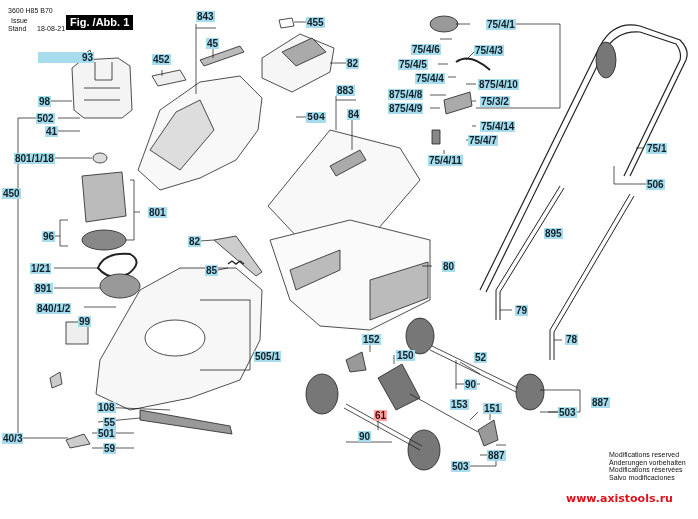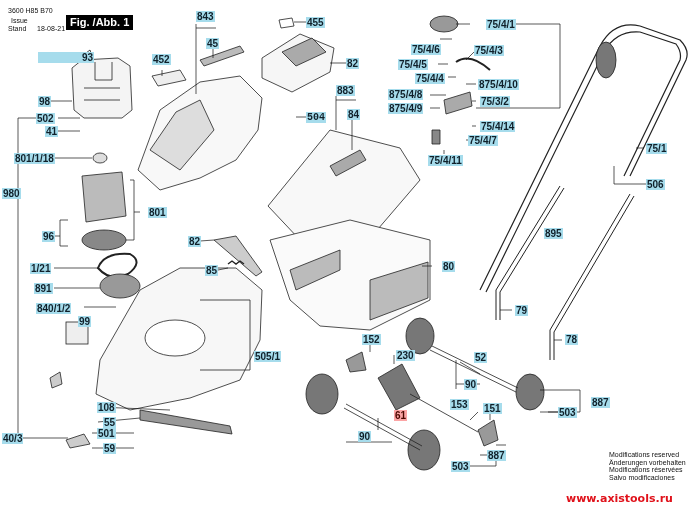--- a/index.html
+++ b/index.html
@@ -1,21 +1,21 @@
 <!DOCTYPE html>
 <html><head>
   <meta charset="utf-8">
   <style>
     html, body { margin:0; padding:0; background:#ffffff; }
     body { width:698px; height:519px; position:relative; overflow:hidden; font-family:"Liberation Sans", sans-serif; }
     #canvas { position:absolute; left:0; top:0; width:698px; height:519px; }
     .hdr { position:absolute; font-family:"Liberation Sans", sans-serif; color:#111; font-size:7px; line-height:8px; }
     .figbox { position:absolute; left:66px; top:15px; background:#000; color:#fff; font-weight:bold; font-size:11px; padding:1px 4px; line-height:13px; font-family:"Liberation Sans", sans-serif; }
     .lbl { position:absolute; background:#a6dcec; color:#10202a; font-weight:bold; font-size:10px; line-height:11px; padding:0 1px; font-family:"Liberation Sans", sans-serif; white-space:nowrap; }
-    .lbl.red { background:#fca5a5; color:#4a0800;margin-left:20px; }
+    .lbl.red { background:#fca5a5; color:#4a0800; }
     .notes { position:absolute; left:609px; top:451px; font-size:7px; line-height:7.5px; color:#111; font-family:"Liberation Sans", sans-serif; }
     .site { position:absolute; left:566px; top:492px; color:#e0121b; font-weight:bold; font-size:11px; font-family:"DejaVu Sans", sans-serif; }
   </style>
 </head>
 <body>
 
 <svg id="canvas" viewBox="0 0 698 519" width="698" height="519">
   <g fill="none" stroke="#222" stroke-width="0.8">
 
     <g>
@@ -173,21 +173,21 @@
 <div class="hdr" style="left:8px;top:25px;">Stand</div>
 <div class="hdr" style="left:37px;top:25px;">18-08-21</div>
 <div class="figbox">Fig. /Abb. 1</div>
 
 <div id="labels">
     <div class="lbl" style="left: 38px; top: 52px; padding-left: 44px;">93</div>
     <div class="lbl" style="left: 38px; top: 96px;">98</div>
     <div class="lbl" style="left: 36px; top: 113px;">502</div>
     <div class="lbl" style="left: 45px; top: 126px;">41</div>
     <div class="lbl" style="left: 14px; top: 153px;">801/1/18</div>
-    <div class="lbl" style="left: 2px; top: 188px;">980</div>
+    <div class="lbl" style="left: 2px; top: 188px;">450</div>
     <div class="lbl" style="left: 140px; top: 207px; margin-left: 8px;">801</div>
     <div class="lbl" style="left: 42px; top: 231px;">96</div>
     <div class="lbl" style="left: 30px; top: 263px;">1/21</div>
     <div class="lbl" style="left: 34px; top: 283px;">891</div>
     <div class="lbl" style="left: 36px; top: 303px;">840/1/2</div>
     <div class="lbl" style="left: 78px; top: 316px;">99</div>
     <div class="lbl" style="left: 97px; top: 402px;">108</div>
     <div class="lbl" style="left: 103px; top: 417px;">55</div>
     <div class="lbl" style="left: 97px; top: 428px;">501</div>
     <div class="lbl" style="left: 103px; top: 443px;">59</div>
@@ -198,21 +198,21 @@
     <div class="lbl" style="left: 306px; top: 17px;">455</div>
     <div class="lbl" style="left: 346px; top: 58px;">82</div>
     <div class="lbl" style="left: 306px; top: 112px; font-family: Liberation Mono, monospace;">504</div>
     <div class="lbl" style="left: 336px; top: 85px;">883</div>
     <div class="lbl" style="left: 347px; top: 109px;">84</div>
     <div class="lbl" style="left: 188px; top: 236px;">82</div>
     <div class="lbl" style="left: 205px; top: 265px;">85</div>
     <div class="lbl" style="left: 254px; top: 351px;">505/1</div>
     <div class="lbl" style="left: 442px; top: 261px;">80</div>
     <div class="lbl" style="left: 362px; top: 334px;">152</div>
-    <div class="lbl" style="left: 396px; top: 350px;">230</div>
+    <div class="lbl" style="left: 396px; top: 350px;">150</div>
     <div class="lbl" style="left: 474px; top: 352px;">52</div>
     <div class="lbl" style="left: 464px; top: 379px;">90</div>
     <div class="lbl" style="left: 450px; top: 399px;">153</div>
     <div class="lbl" style="left: 483px; top: 403px;">151</div>
     <div class="lbl red" style="left: 374px; top: 410px;">61</div>
     <div class="lbl" style="left: 358px; top: 431px;">90</div>
     <div class="lbl" style="left: 558px; top: 407px;">503</div>
     <div class="lbl" style="left: 591px; top: 397px;">887</div>
     <div class="lbl" style="left: 451px; top: 461px;">503</div>
     <div class="lbl" style="left: 487px; top: 450px;">887</div>

